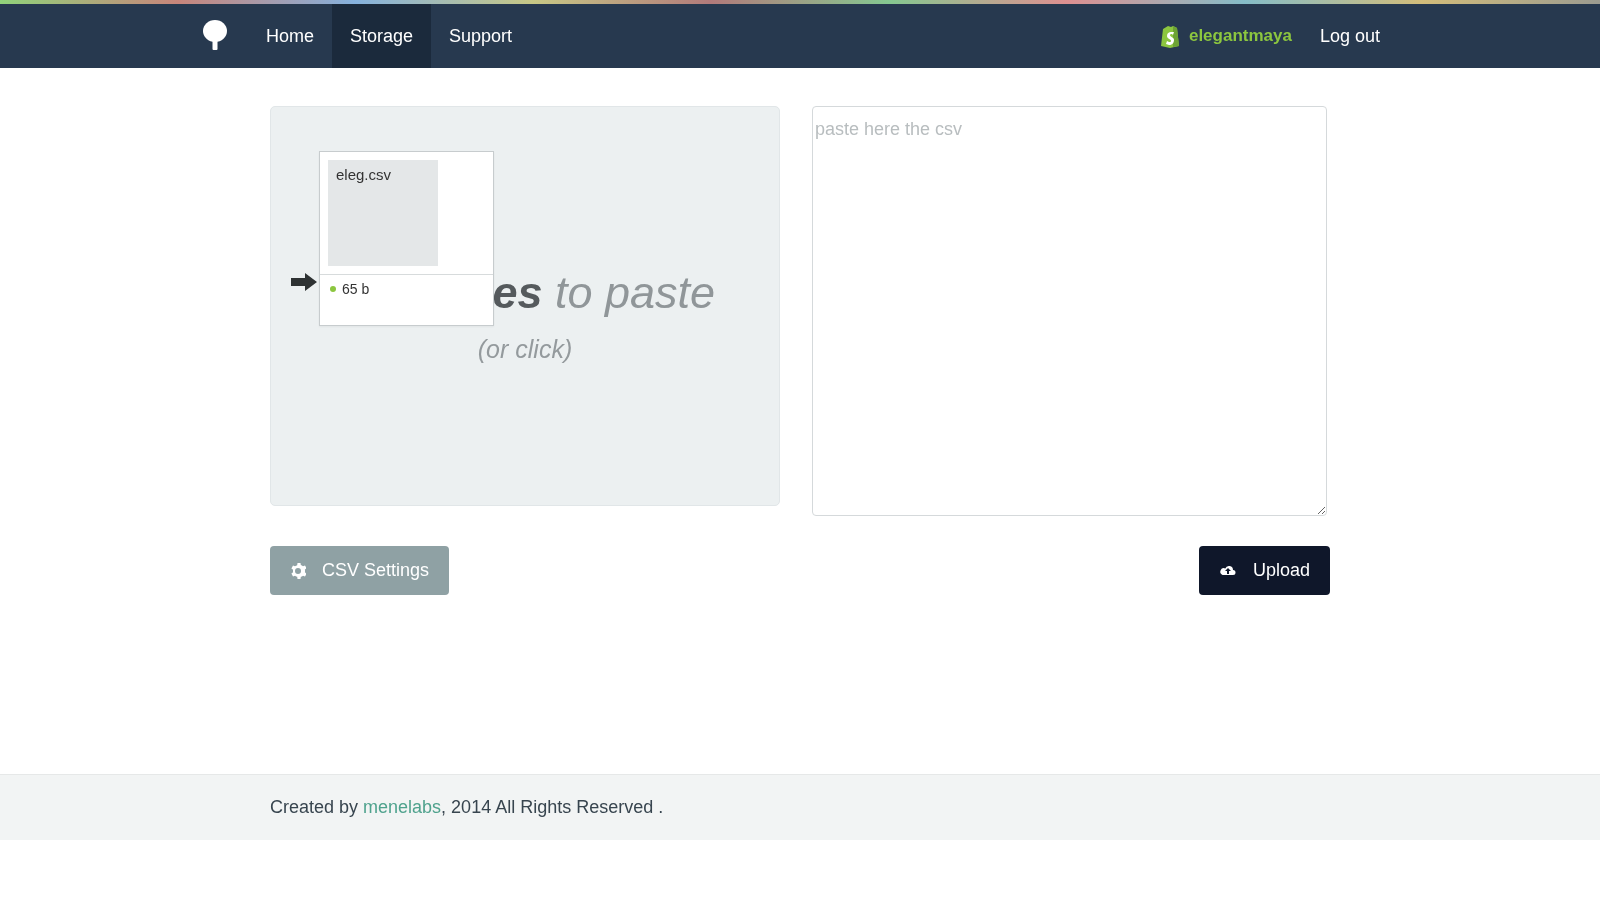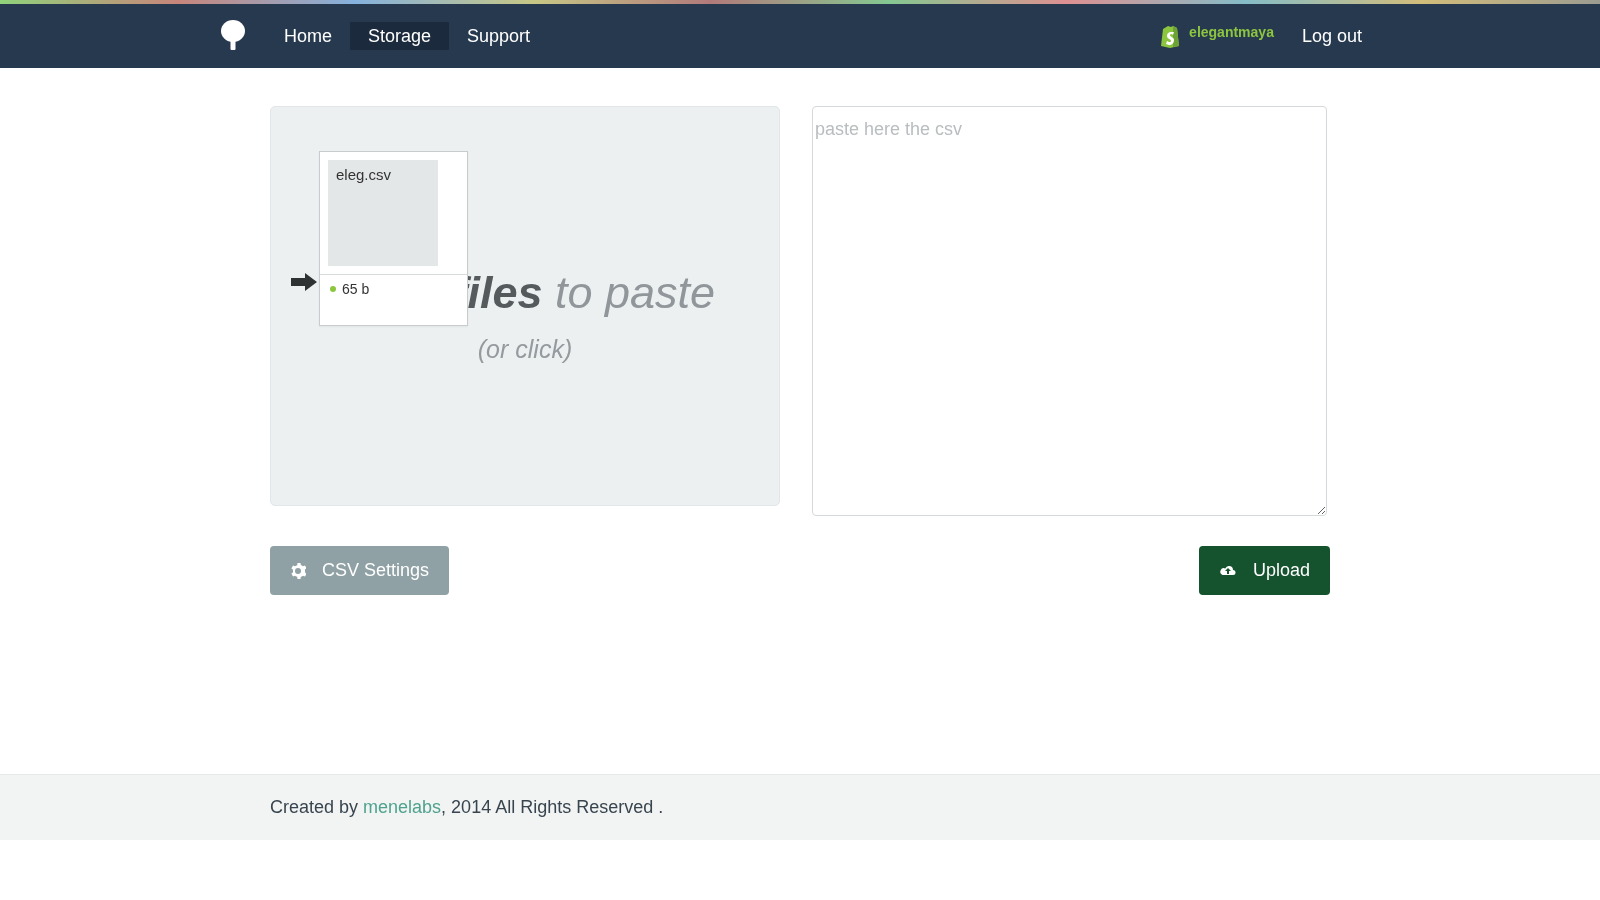--- a/index.html
+++ b/index.html
@@ -17,21 +17,21 @@
     height: 4px;
     background: linear-gradient(90deg,#5b3,#a43,#48c,#aa4,#833,#4a5,#c55,#49a,#b93,#665);
     opacity: .65;
   }
 
   .navbar {
     background: #27394f;
     height: 64px;
     display: flex;
     align-items: stretch;
-    padding: 18px;
+    padding: 0;
   }
   .nav-left {
     display: flex;
     align-items: stretch;
     margin-left: 200px;
   }
   .nav-logo {
     display: flex;
     align-items: center;
     padding: 0 18px 0 0;
@@ -49,24 +49,25 @@
   }
   .nav-right {
     margin-left: auto;
     display: flex;
     align-items: center;
     margin-right: 220px;
     gap: 28px;
   }
   .shop-brand {
     display: flex;
+    align-items: center;
     gap: 8px;
     color: #8cc63f;
     font-weight: bold;
-    font-size: 14px;
+    font-size: 17px;
     cursor: pointer;
   }
   .logout {
     color: #fff;
     font-size: 18px;
     cursor: pointer;
   }
 
   .page {
     width: 1060px;
@@ -117,21 +118,21 @@
     font-style: italic;
     font-size: 25px;
     color: #949a9d;
     margin-top: 16px;
   }
 
   .file-card {
     position: absolute;
     left: 48px;
     top: 44px;
-    width: 149px;
+    width: 175px;
     height: 175px;
     background: #fff;
     border: 1px solid #c7ccce;
     box-shadow: 0 1px 2px rgba(0,0,0,.05);
     z-index: 5;
   }
   .file-thumb {
     width: 110px;
     height: 106px;
     background: #e4e7e8;
@@ -192,21 +193,21 @@
     border-radius: 4px;
     padding: 14px 20px;
     font-size: 18px;
     color: #fff;
     display: inline-flex;
     align-items: center;
     gap: 16px;
     cursor: pointer;
   }
   .btn-settings { background: #8fa1a4; }
-  .btn-upload   { background: #14532d; }
+  .btn-upload   { background: #0f172a; }
 
   .footer {
     position: absolute;
     left: 0; right: 0;
     bottom: 60px;
     background: #f2f4f4;
     border-top: 1px solid #e6e8e8;
     padding: 22px 0;
   }
   .footer-inner {

